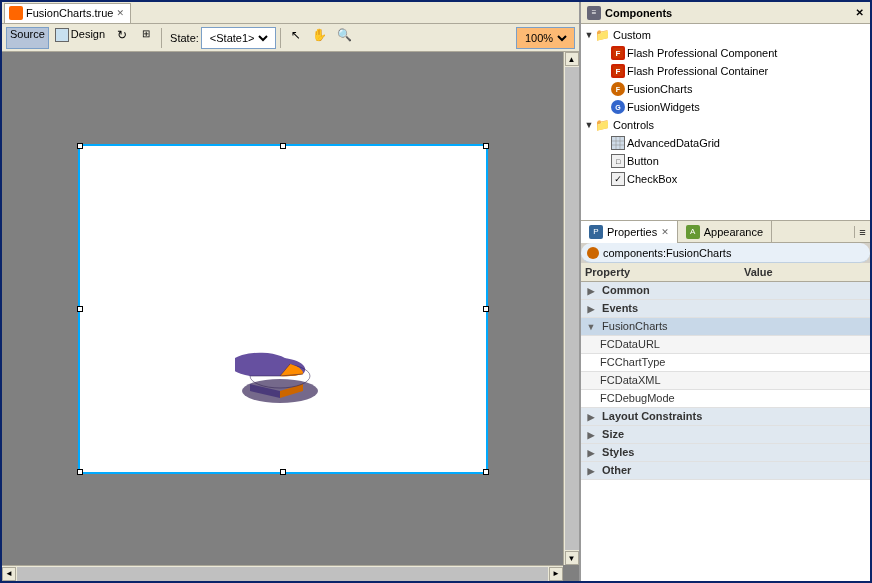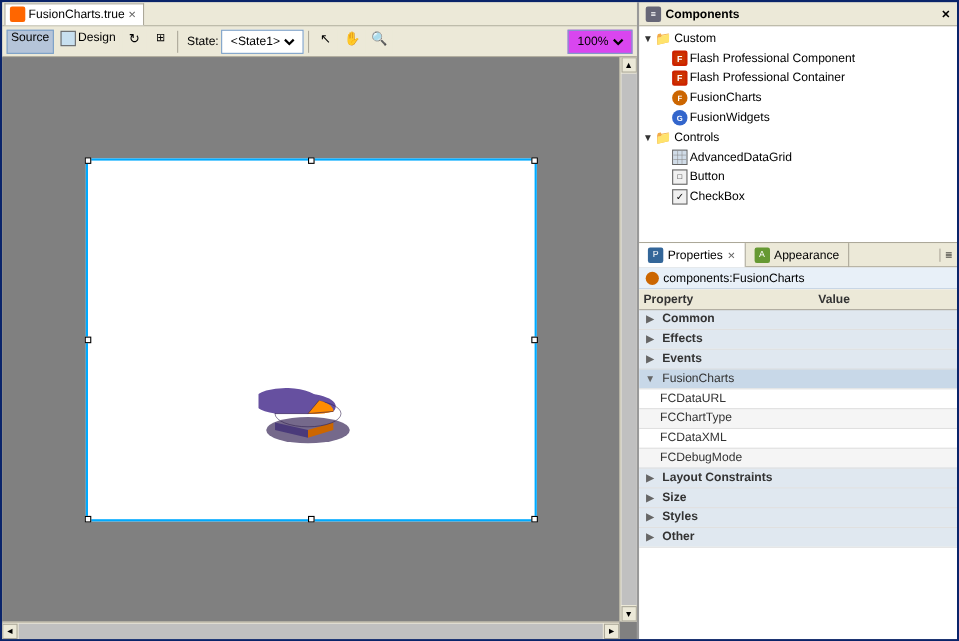--- a/index.html
+++ b/index.html
@@ -14,21 +14,21 @@
     .tab.active { background: white; z-index: 1; }
     .tab-close { font-size: 9px; color: #666; cursor: pointer; }
 
     
     .toolbar { display: flex; align-items: center; background: #ece9d8; border-bottom: 1px solid #aca899; height: 28px; padding: 2px 4px; gap: 2px; }
     .toolbar-btn { display: flex; align-items: flex-start; justify-content: center; background: #ece9d8; border: 1px solid transparent; height: 22px; min-width: 22px; padding: 0 3px; cursor: pointer; font-size: 11px; gap: 2px; }
     .toolbar-btn.active { background: #b5c4d9; border-color: #7b9fc7; }
     .toolbar-separator { width: 1px; height: 20px; background: #aca899; margin: 0 2px; }
     .state-dropdown { display: flex; align-items: center; border: 1px solid #7b9fc7; background: white; height: 22px; padding: 0 4px; gap: 2px; }
     .state-dropdown select { border: none; background: transparent; font-size: 11px; outline: none; }
-    .zoom-dropdown { display: flex; align-items: center; border: 1px solid #7b9fc7; background: #d946ef; height: 22px; padding: 0 4px; margin-left: auto; }
+    .zoom-dropdown { display: flex; align-items: center; border: 1px solid #7b9fc7; background: #fdba74; height: 22px; padding: 0 4px; margin-left: auto; }
     .zoom-dropdown select { border: none; background: transparent; font-size: 11px; outline: none; }
 
     
     .canvas-area { flex: 1; background: #808080; overflow: hidden; position: relative; display: flex; align-items: center; justify-content: center; }
     .scroll-btn { width: 14px; height: 14px; background: #ece9d8; border: 1px solid #aca899; display: flex; align-items: center; justify-content: center; font-size: 8px; cursor: pointer; }
 
     .canvas-content { background: white; border: 2px solid #00aaff; position: relative; width: 410px; height: 330px; }
     .canvas-handle { position: absolute; width: 6px; height: 6px; background: white; border: 1px solid #000; }
     .canvas-handle.tl { top: -3px; left: -3px; }
     .canvas-handle.tm { top: -3px; left: 50%; transform: translateX(-50%); }
@@ -56,21 +56,21 @@
     .tree-item { display: flex; align-items: center; height: 18px; padding-left: 0; cursor: pointer; white-space: nowrap; }
     .tree-expand { width: 12px; height: 18px; display: inline-flex; align-items: center; justify-content: center; font-size: 9px; color: #333; }
     .tree-icon { width: 16px; height: 16px; display: inline-flex; align-items: center; justify-content: center; margin-right: 2px; }
     .folder-icon { color: #f0c040; font-size: 12px; }
 
     
     .props-tab-bar { display: flex; align-items: center; background: #ece9d8; border-bottom: 1px solid #aca899; height: 22px; }
     .props-tab { display: flex; align-items: center; height: 22px; padding: 0 8px; font-size: 11px; border-right: 1px solid #aca899; cursor: pointer; gap: 4px; }
     .props-tab.active { background: white; }
 
-    .props-subtitle { display: flex; align-items: center; background: #e8f0f8; border-bottom: 1px solid #c0d0e0; height: 20px; padding: 0 6px; gap: 4px; font-size: 11px; }
+    .props-subtitle { display: flex; align-items: center; background: #e8f0f8; border-bottom: 1px solid #c0d0e0; height: 20px; padding: 0 6px; gap: 4px; font-size: 11px; border-radius: 10px; }
     .props-subtitle-icon { width: 12px; height: 12px; background: #cc6600; border-radius: 50%; display: inline-block; }
 
     .props-table { flex: 1; background: white; overflow-y: auto; }
     table.props { width: 100%; border-collapse: collapse; }
     table.props tr { height: 18px; }
     table.props tr:nth-child(even) { background: #f5f5f5; }
     table.props tr.selected { background: #b5d4f7; }
     table.props tr.group-header { background: #e0e8f0; font-weight: bold; }
     table.props tr.section-header { background: #c8d8e8; }
     table.props td { padding: 1px 4px; border-bottom: 1px solid #e0e0e0; vertical-align: middle; }
@@ -324,27 +324,20 @@
             <tbody>
 
               <tr class="group-header">
                 <td class="prop-name">
                   <span class="prop-expand">▶</span>
                   <span>Common</span>
                 </td>
                 <td class="prop-value"></td>
               </tr>
 
-              <tr class="group-header">
-                <td class="prop-name">
-                  <span class="prop-expand">▶</span>
-                  <span>Effects</span>
-                </td>
-                <td class="prop-value"></td>
-              </tr>
 
               <tr class="group-header">
                 <td class="prop-name">
                   <span class="prop-expand">▶</span>
                   <span>Events</span>
                 </td>
                 <td class="prop-value"></td>
               </tr>
 
               <tr class="section-header">

